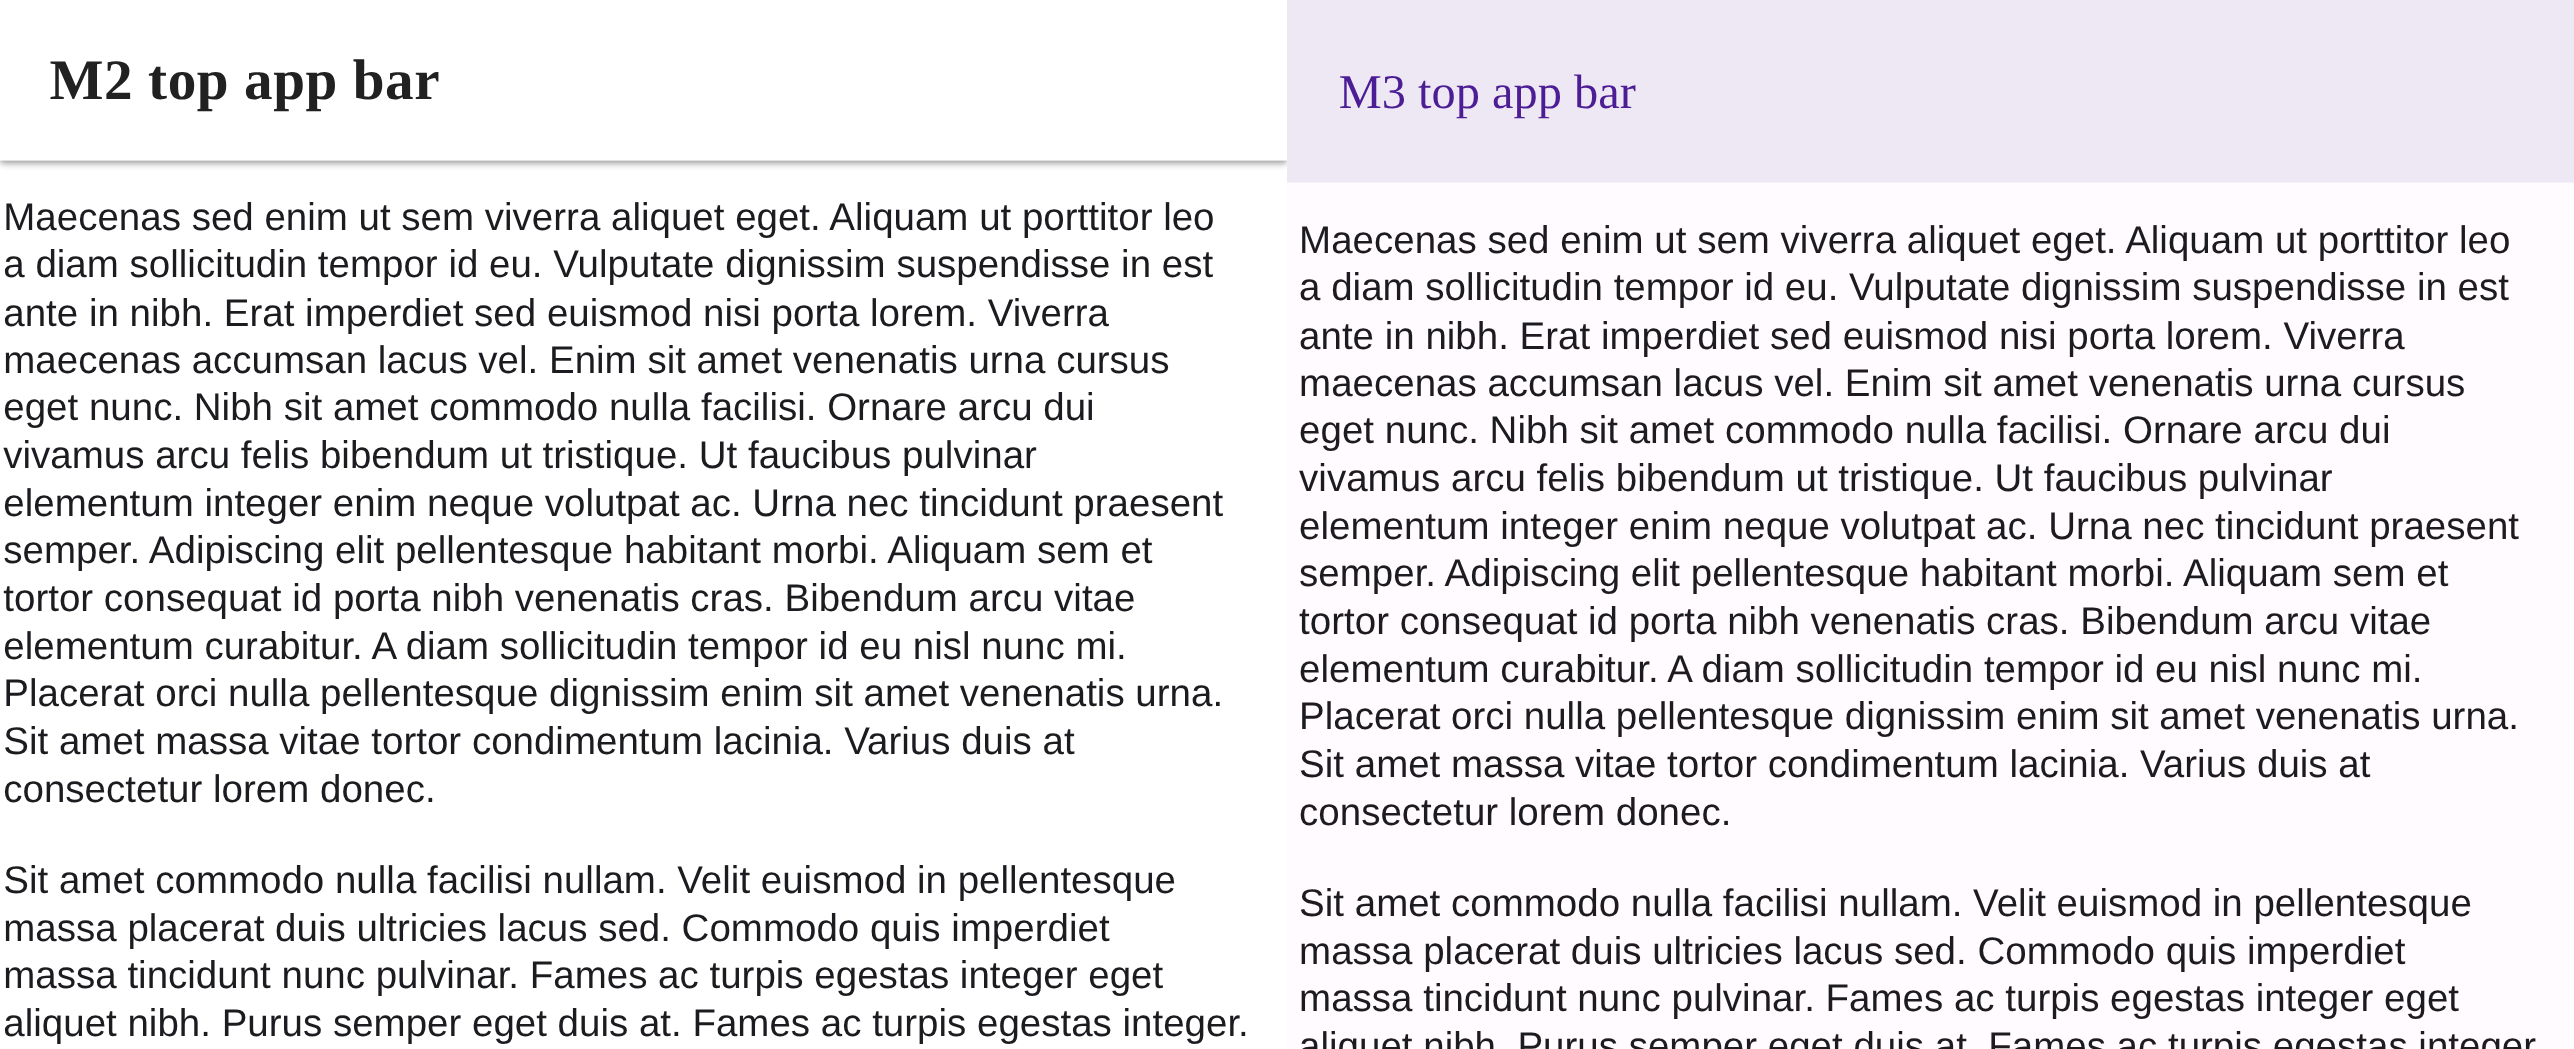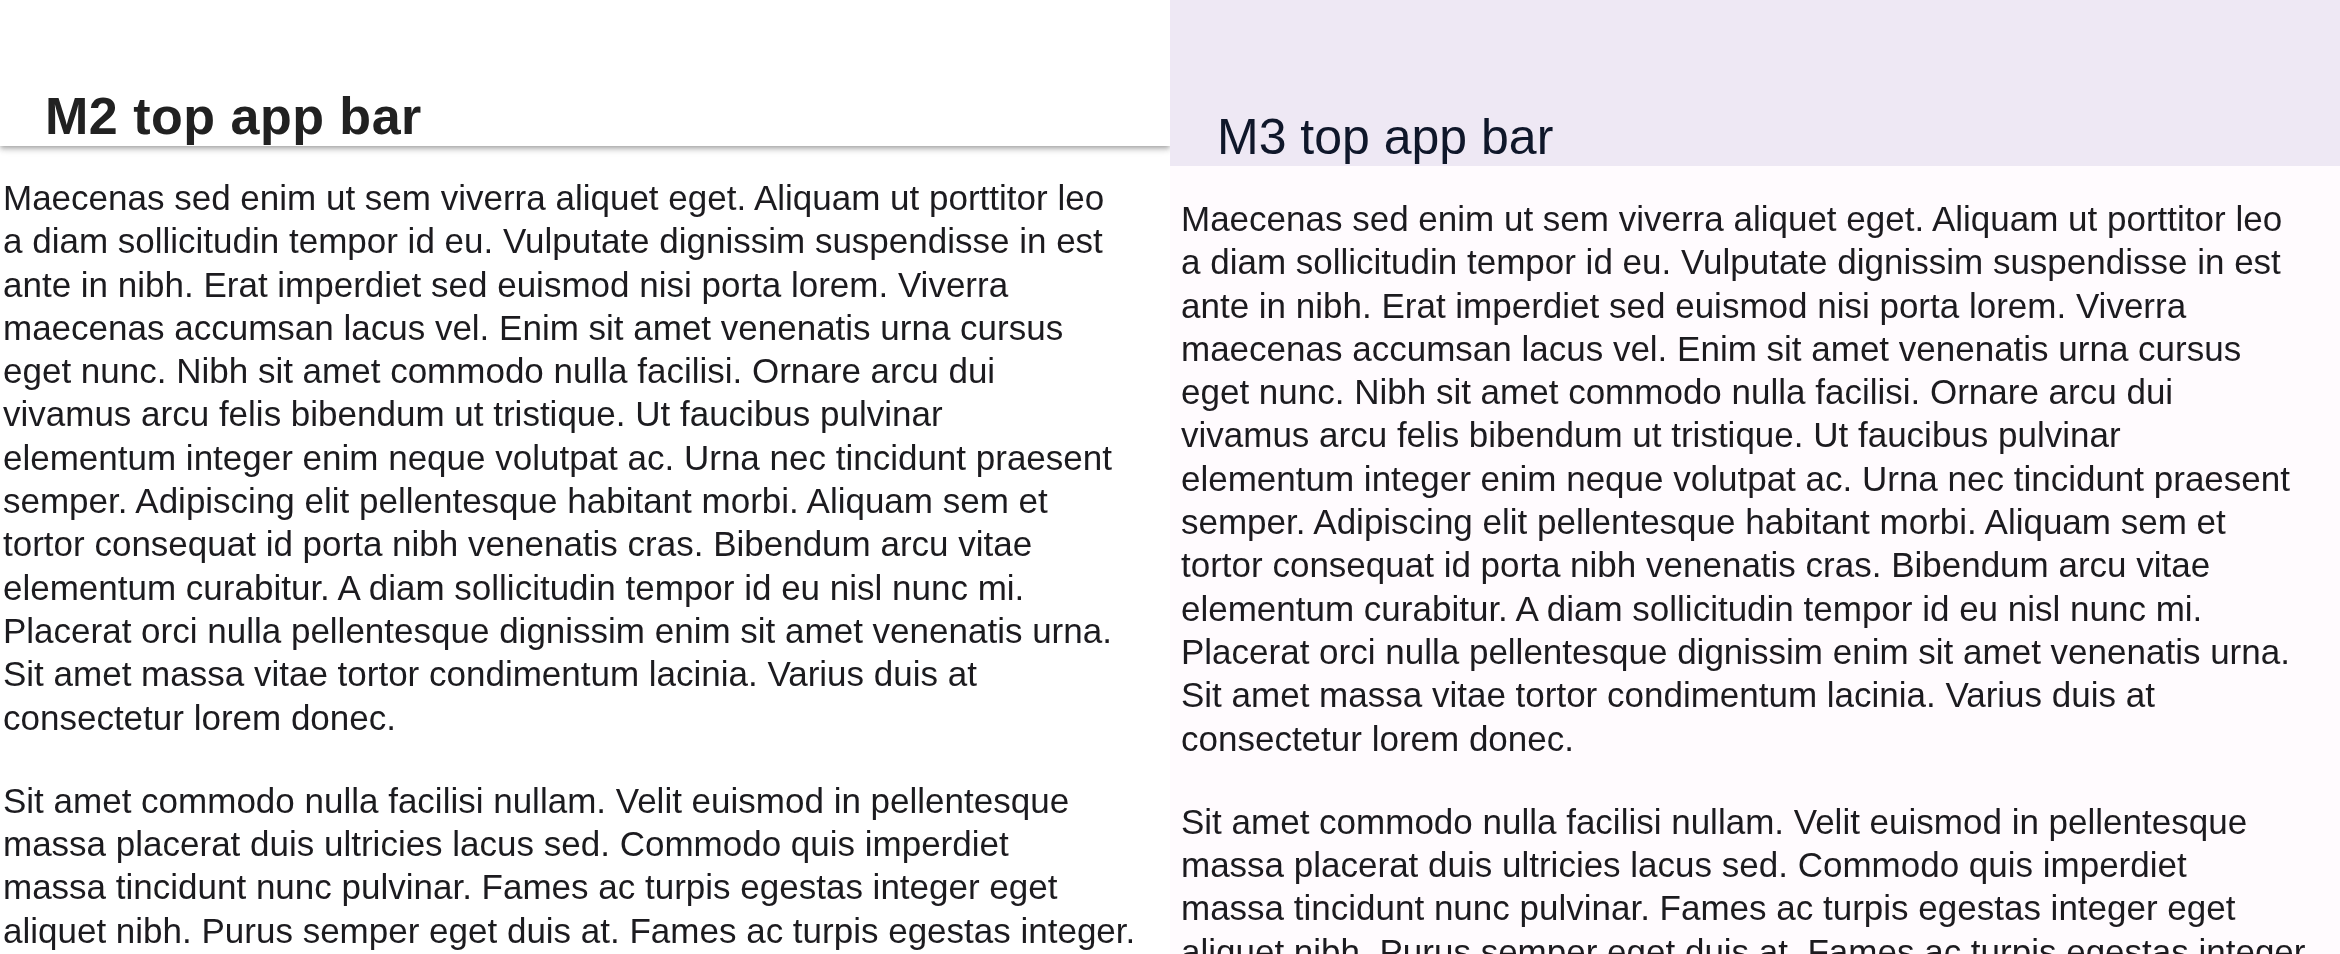--- a/index.html
+++ b/index.html
@@ -23,23 +23,24 @@
   }
   #panel-m2 { left: 0; background: #ffffff; }
   #panel-m3 { left: 1170px; background: #FFFBFE; }
 
   .appbar {
     position: absolute;
     top: 0;
     left: 0;
     right: 0;
     display: flex;
-    align-items: flex-end;
+    align-items: center;
     box-sizing: border-box;
     z-index: 2;
+    font-family: Liberation Serif, serif;
   }
   #appbar-m2 {
     height: 146px;
     background: #ffffff;
     padding-left: 45px;
     box-shadow: 0 2px 4px -1px rgba(0,0,0,0.2),
                 0 4px 5px 0 rgba(0,0,0,0.14),
                 0 1px 10px 0 rgba(0,0,0,0.12);
   }
   #appbar-m3 {
@@ -50,23 +51,23 @@
   .appbar-title {
     white-space: nowrap;
   }
   #appbar-m2 .appbar-title {
     font-size: 52px;
     font-weight: 700;
     color: #212121;
     letter-spacing: 0.5px;
   }
   #appbar-m3 .appbar-title {
-    font-size: 50px;
+    font-size: 44px;
     font-weight: 400;
-    color: #0f172a;
+    color: #4c1d95;
   }
 
   .body-text {
     position: absolute;
     left: 0;
     right: 0;
     bottom: auto;
     box-sizing: border-box;
     font-size: 35px;
     line-height: 43.3px;

